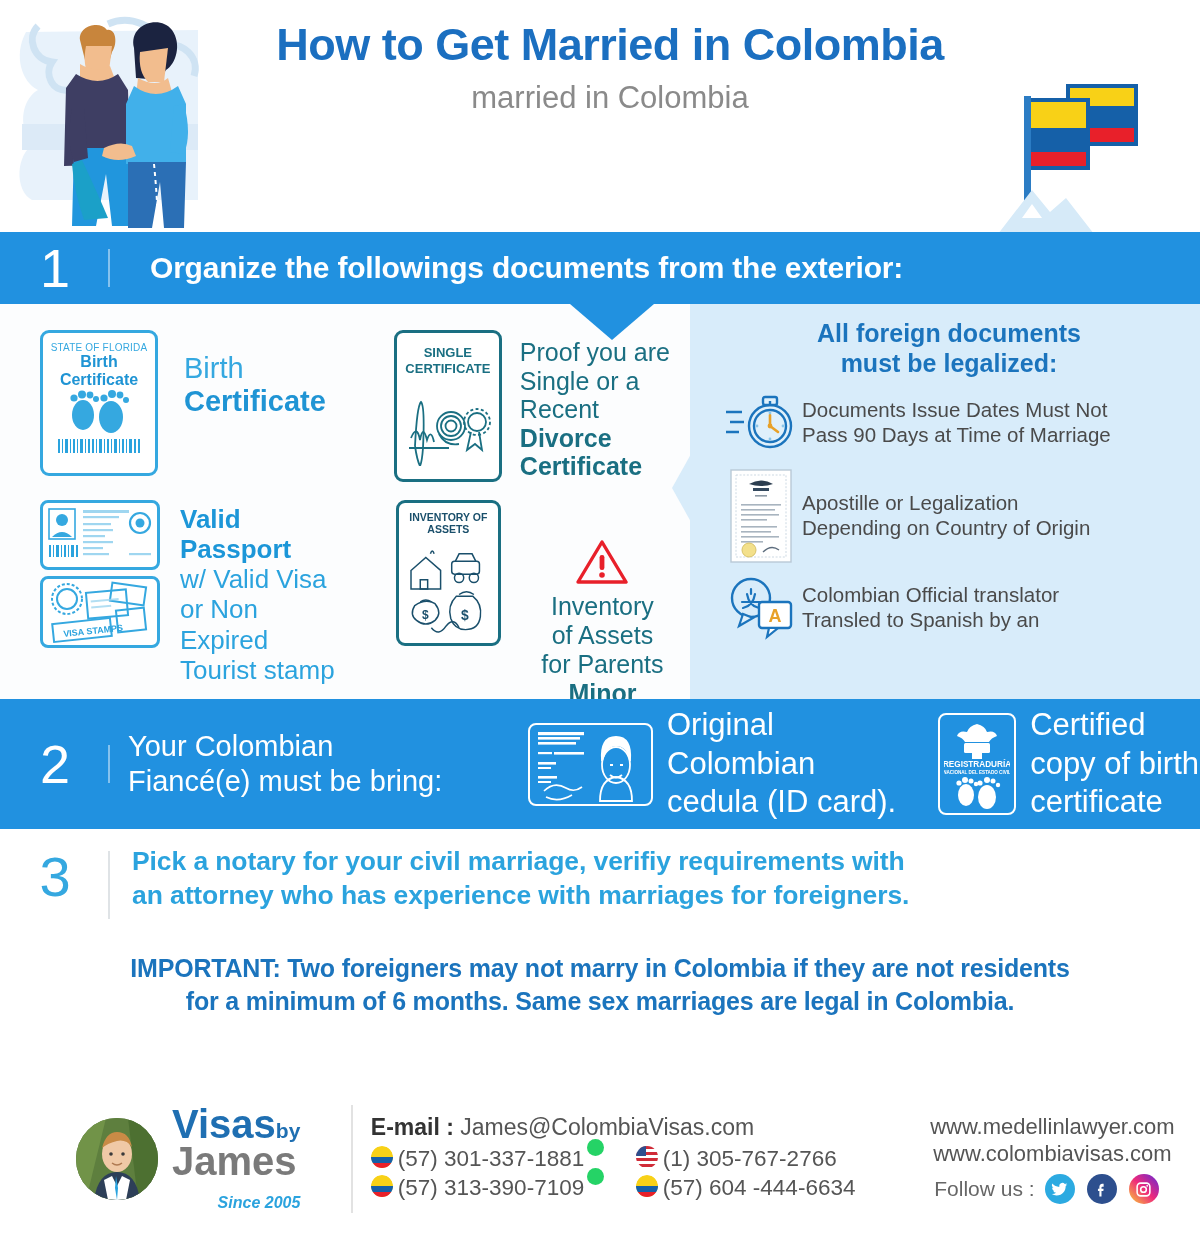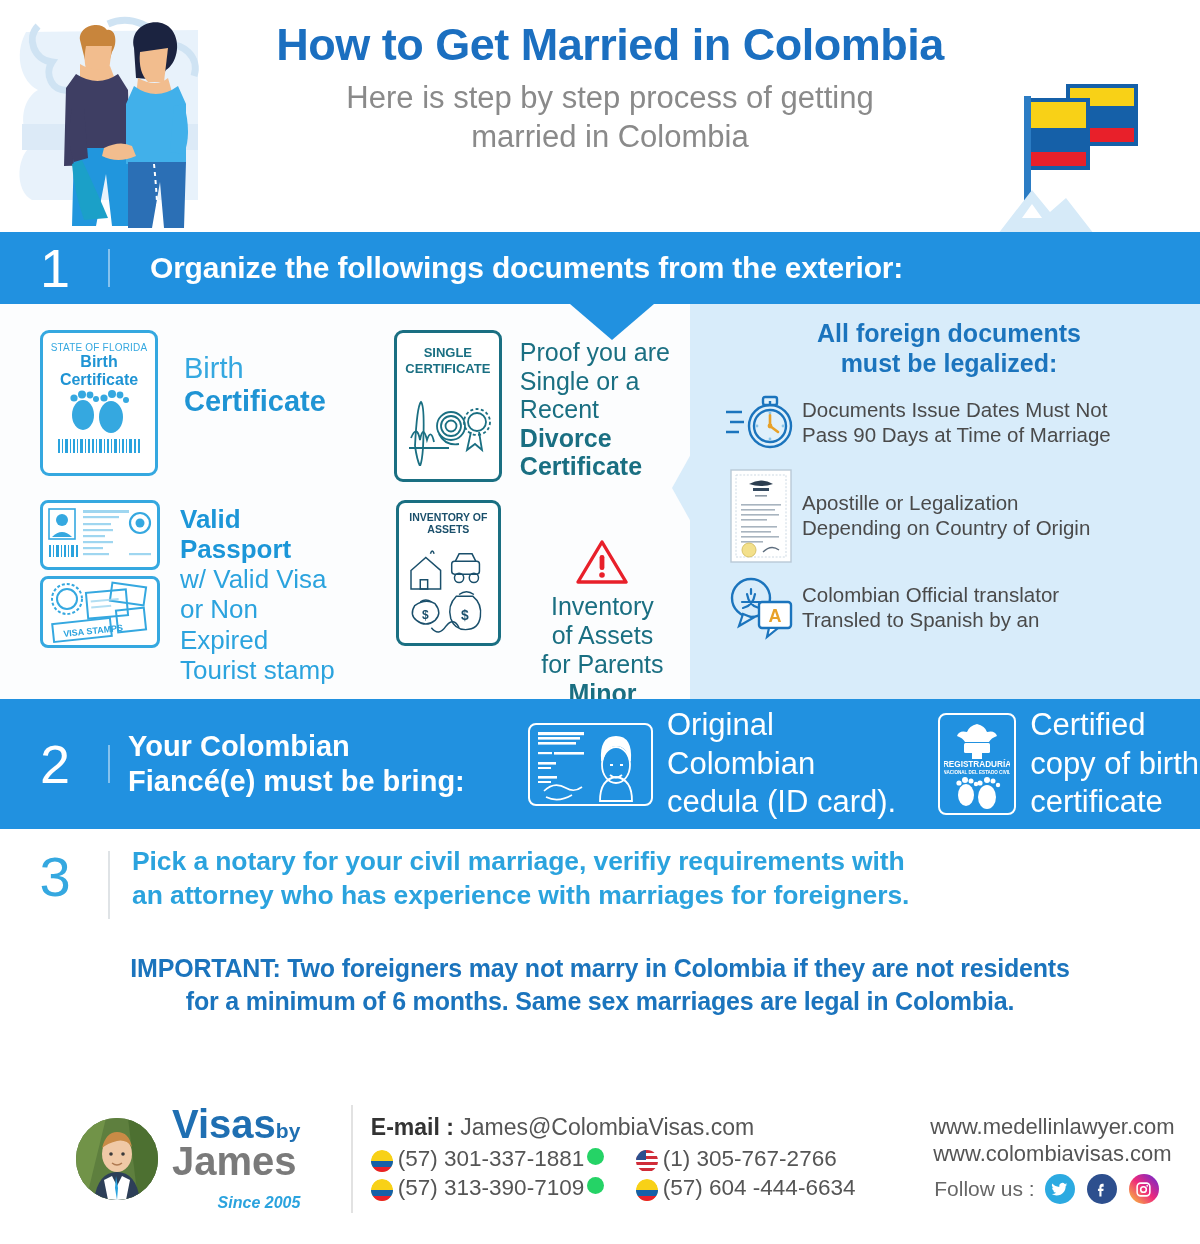--- a/index.html
+++ b/index.html
@@ -99,21 +99,21 @@
   .legal-title {
     text-align: center; font-size: 25px; font-weight: bold; color: #1b74bd;
     line-height: 1.2; margin-bottom: 12px;
   }
   .legal-item { display: flex; align-items: center; margin-bottom: 12px; }
   .legal-ico { width: 82px; flex: none; display: flex; justify-content: center; align-items: center; }
   .legal-txt { font-size: 20.5px; color: #4a4a4a; line-height: 1.2; }
 
   
   .band2 { height: 130px; display: flex; align-items: center; }
-  .band2 .b2title { font-size: 29px; font-weight: 700; margin-left: 18px; line-height: 1.22; width: 400px; }
+  .band2 .b2title { font-size: 29px; font-weight: 400; margin-left: 18px; line-height: 1.22; width: 400px; }
   .band2 .b2item { display: flex; align-items: center; }
   .b2label { font-size: 31px; color: #fff; line-height: 1.25; margin-left: 14px; }
   .wcard { border: 2.5px solid #fff; border-radius: 8px; background: #2191e0; }
   .cedula { width: 125px; height: 83px; position: relative; overflow: hidden; }
   .regcard { width: 78px; height: 102px; display:flex; flex-direction:column; align-items:center; justify-content:flex-start; padding-top:4px; }
 
   
   .sec3 { background: #fff; padding: 16px 0 0 0; display: flex; align-items: flex-start; height: 115px; }
   .sec3 .stepnum3 {
     width: 110px; text-align: center; font-size: 56px; font-weight: 300;
@@ -143,21 +143,21 @@
   .brand .l1 { font-size: 40px; font-weight: bold; color: #1f6fb2; line-height: .92; }
   .brand .l1 .by { font-size: 21px; color:#1f6fb2; }
   .brand .l2 { font-size: 40px; font-weight: bold; color: #7a7a7a; line-height: .95; }
   .brand .l3 { font-size: 16px; font-style: italic; font-weight: bold; color: #2ba3de; text-align: right; margin-top: 14px;}
   .f-div { width: 2px; height: 108px; background: #e2e2e2; margin: 0 18px 0 4px; }
   .f-contact { width: 530px; }
   .f-email { font-size: 23px; color: #555; margin-bottom: 5px; }
   .f-email b { color: #333; }
   .f-phones { display: flex; }
   .f-col { width: 265px; }
-  .f-phone { display: flex; align-items: flex-end; font-size: 22.5px; color: #555; margin-bottom: 3px; }
+  .f-phone { display: flex; align-items: flex-start; font-size: 22.5px; color: #555; margin-bottom: 3px; }
   .f-right { width: 320px; padding-left: 4px; }
   .f-web { font-size: 22px; color: #555; text-align: center; line-height: 1.22; }
   .f-follow { display: flex; align-items: center; justify-content: center; margin-top: 7px; }
   .f-follow .lbl { font-size: 21px; color: #666; margin-right: 10px; }
   .soc { width: 30px; height: 30px; border-radius: 50%; margin-right: 12px; display:flex; align-items:center; justify-content:center; }
   .soc-tw { background: #2caae1; }
   .soc-fb { background: #2d4f8e; }
   .soc-ig { background: linear-gradient(45deg,#f9ce34,#ee2a7b 50%,#6228d7); }
 
   .flagico { width: 22px; height: 22px; border-radius: 50%; margin-right: 5px; flex: none; overflow:hidden; }
@@ -190,21 +190,20 @@
       <path d="M120 158 l58 0 -2 66 -20 0 -4 -46 -8 46 -24 0z" fill="#2b6fb5"></path>
       <path d="M176 100 q8 30 0 50 l-14 -2 4 -46z" fill="#41b0ea"></path>
       <path d="M146 160 q3 30 4 60" fill="none" stroke="#ffffff" stroke-width="2" stroke-dasharray="4 4"></path>
       <path d="M96 144 q16 -8 28 -2 l4 10 q-18 8 -34 0z" fill="#f2bd8e"></path>
       <path d="M74 156 q16 34 26 58 l-24 2 q-10 -28 -12 -56z" fill="#1ba0c8"></path>
     </svg>
 
     <div class="hdr-text">
       <div class="title">How to Get Married in Colombia</div>
       <div class="subtitle">
-        <div>Here is step by step process of getting</div>
         <div>married in Colombia</div>
       </div>
     </div>
 
     <svg class="hdr-flag" viewBox="0 0 180 156">
       <rect x="70" y="8" width="68" height="22" fill="#f8d117" stroke="#1560a8" stroke-width="4"></rect>
       <rect x="70" y="30" width="68" height="18" fill="#1560a8" stroke="#1560a8" stroke-width="4"></rect>
       <rect x="70" y="48" width="68" height="18" fill="#e8202a" stroke="#1560a8" stroke-width="4"></rect>
       <rect x="28" y="22" width="62" height="30" fill="#f8d117" stroke="#1560a8" stroke-width="4"></rect>
       <rect x="28" y="52" width="62" height="20" fill="#1560a8" stroke="#1560a8" stroke-width="4"></rect>

